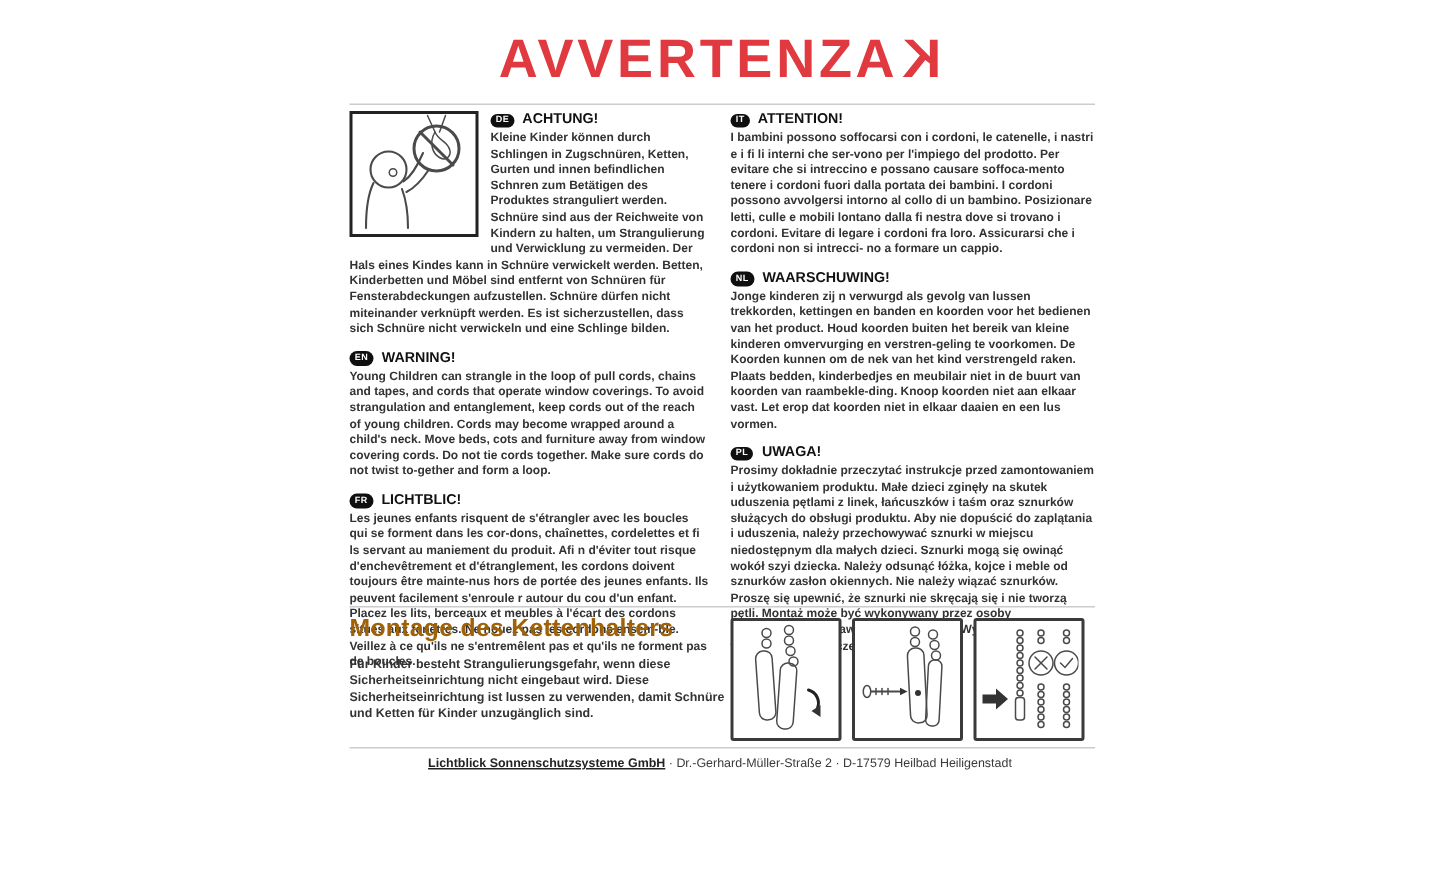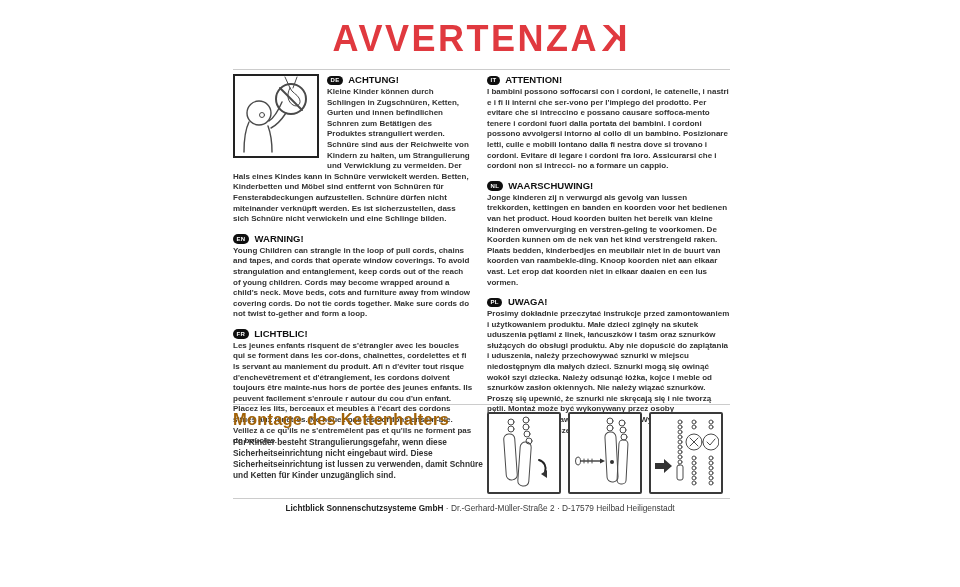--- a/index.html
+++ b/index.html
@@ -40,21 +40,21 @@
   .montage-title{font-size:16.5px;font-weight:bold;color:#a16207;margin:0 0 8px 0;letter-spacing:.2px;}
   .montage-boxes{position:absolute;left:487px;top:412px;display:flex;gap:7px;}
   .mbox{
     width:74px;height:82px;border:2px solid #3a3a3a;border-radius:2px;
     box-sizing:border-box;background:#fff;display:flex;align-items:center;justify-content:center;
   }
   .mbox svg{display:block;}
   
   .footer{position:absolute;top:503px;left:0;width:100%;text-align:center;
     font-size:8.3px;line-height:11.5px;color:#3a3a3a;}
-  .footer b{color:#222;}
+  .footer b{color:#222;text-decoration:underline;}
   .lineart{stroke:#4a4a4a;fill:none;stroke-width:1.4;stroke-linecap:round;stroke-linejoin:round;}
   .lineart-thin{stroke:#4a4a4a;fill:none;stroke-width:1;stroke-linecap:round;}
   .fillart{fill:#333;stroke:none;}
 </style>
 </head>
 <body>
 
 <div class="page">
 
   <div class="logo">

